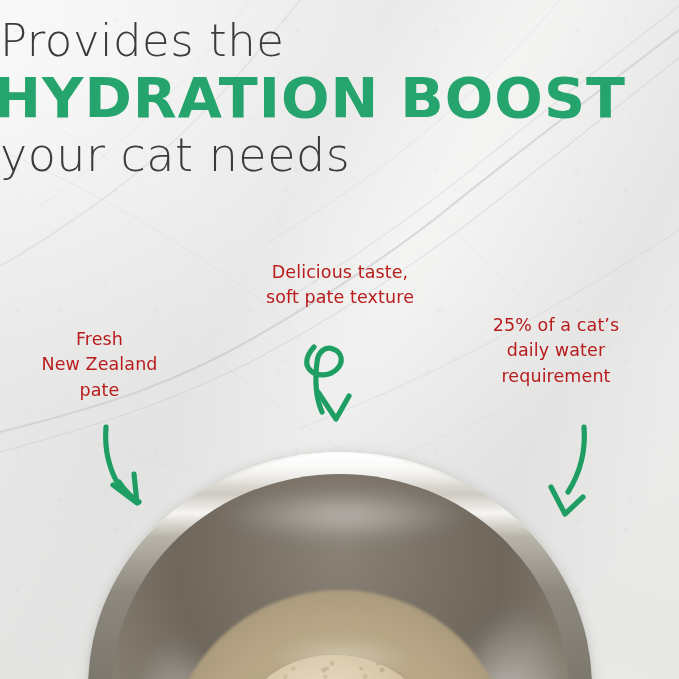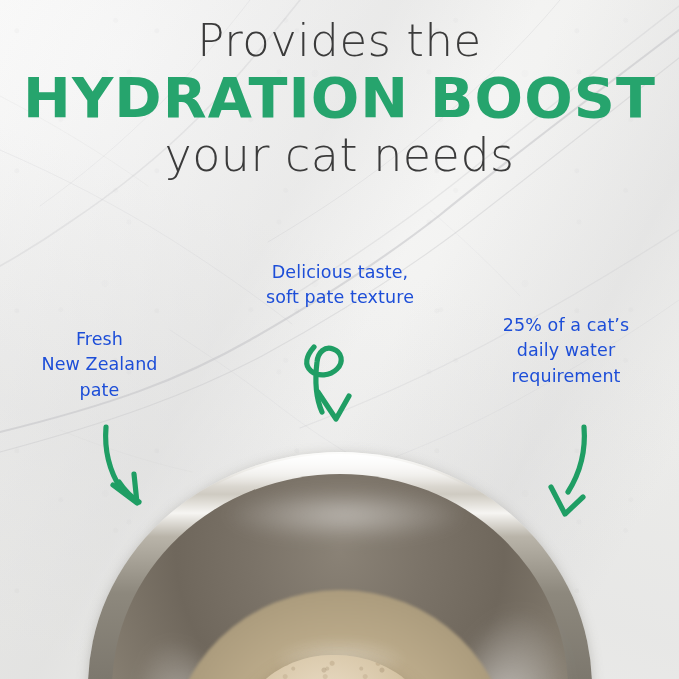--- a/index.html
+++ b/index.html
@@ -37,21 +37,21 @@
     background-image:
       radial-gradient(circle at 12% 22%, rgba(160,160,165,.10) 0 2px, transparent 3px),
       radial-gradient(circle at 68% 12%, rgba(160,160,165,.09) 0 2px, transparent 3px),
       radial-gradient(circle at 32% 63%, rgba(160,160,165,.08) 0 2px, transparent 3px),
       radial-gradient(circle at 86% 48%, rgba(160,160,165,.09) 0 2px, transparent 3px),
       radial-gradient(circle at 50% 35%, rgba(165,165,170,.07) 0 3px, transparent 4px);
     background-size:140px 140px,170px 170px,190px 190px,150px 150px,210px 210px;
   }
 
   
-  .headline{position:absolute;left:0;right:0;top:18px;text-align:center;}
+  .headline{position:absolute;left:0;right:0;top:18px;}
   .hl-1,.hl-3{
     color:#3b3b3b;
     font-family:"DejaVu Sans", sans-serif;
     font-weight:300;letter-spacing:.5px;line-height:1;
     font-size:46px;
   }
   .hl-1{font-size:45px;}
   .hl-2{
     color:#26a46d;
     font-family:"DejaVu Sans", sans-serif;
@@ -59,32 +59,32 @@
     font-size:56px;line-height:1;
     letter-spacing:1px;
     transform:scaleX(1.02);
     margin:7px 0 6px;
   }
   .hl-3{font-size:46px;}
 
   
   .caption{
     position:absolute;
-    color:#1d4ed8;
+    color:#b91c1c;
     font-family:"DejaVu Sans", sans-serif;
     font-weight:400;
     font-size:17.5px;
     line-height:1.45;
     text-align:center;
     white-space:pre-line;
     letter-spacing:.1px;
   }
   #cap-left{left:12px;top:327px;width:175px;}
   #cap-mid{left:235px;top:260px;width:210px;}
-  #cap-right{left:476px;top:313px;width:180px;}
+  #cap-right{left:466px;top:313px;width:180px;}
 
   
   .arrows{position:absolute;inset:0;pointer-events:none;}
 
   
   .bowl-wrap{position:absolute;left:0;top:440px;width:679px;height:239px;overflow:hidden;}
   .bowl-outer{
     position:absolute;left:88px;top:12px;width:504px;height:470px;
     border-radius:50%;
     background:

